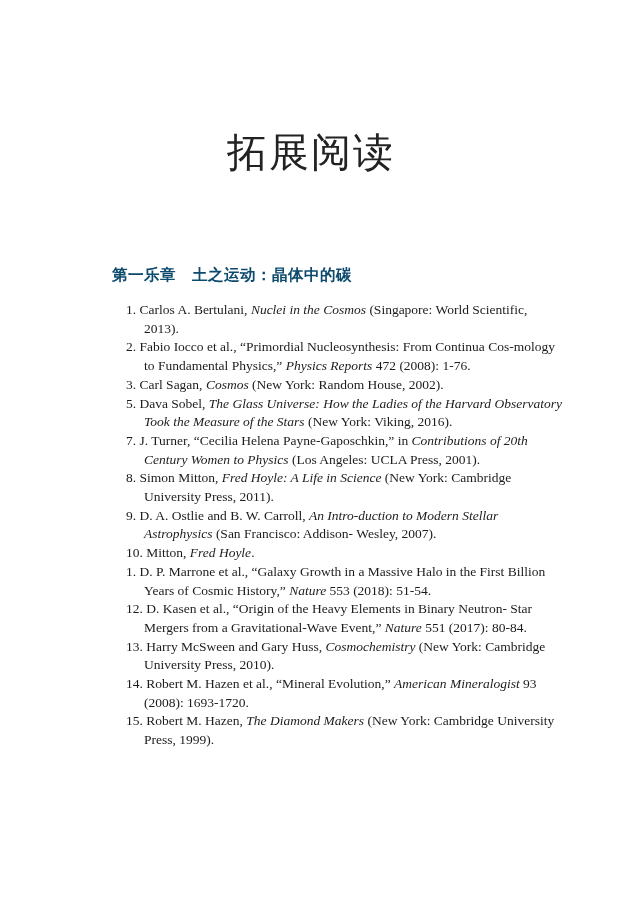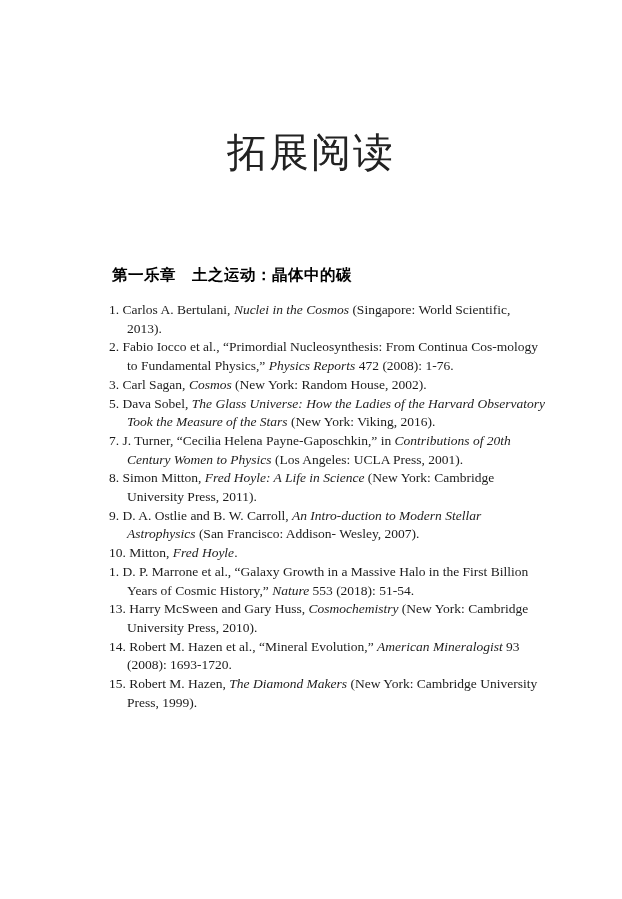--- a/index.html
+++ b/index.html
@@ -29,27 +29,27 @@
     letter-spacing: 2px;
     color: #222222;
   }
   .section-heading {
     position: absolute;
     top: 256px;
     left: 112px;
     font-family: Liberation Mono, monospace;
     font-size: 15.5px;
     font-weight: 700;
-    color: #000000;
+    color: #0c4a6e;
     letter-spacing: 0.5px;
   }
   .ref-list {
     position: absolute;
     top: 292px;
-    left: 109px;
+    left: 126px;
     width: 438px;
     font-size: 13.5px;
     line-height: 18.7px;
     color: #1c1c1c;
   }
   .ref {
     padding-left: 18px;
     text-indent: -18px;
   }
   .ref .italic {
@@ -67,17 +67,18 @@
   <div class="ref-list">
       <div class="ref"><span>1. </span><span>Carlos A. Bertulani, </span><span class="italic">Nuclei in the Cosmos</span><span> (Singapore: World Scientific, 2013).</span></div>
       <div class="ref"><span>2. </span><span>Fabio Iocco et al., “Primordial Nucleosynthesis: From Continua Cos-mology to Fundamental Physics,” </span><span class="italic">Physics Reports</span><span> 472 (2008): 1-76.</span></div>
       <div class="ref"><span>3. </span><span>Carl Sagan, </span><span class="italic">Cosmos</span><span> (New York: Random House, 2002).</span></div>
       <div class="ref"><span>5. </span><span>Dava Sobel, </span><span class="italic">The Glass Universe: How the Ladies of the Harvard Observatory Took the Measure of the Stars</span><span> (New York: Viking, 2016).</span></div>
       <div class="ref"><span>7. </span><span>J. Turner, “Cecilia Helena Payne-Gaposchkin,” in </span><span class="italic">Contributions of 20th Century Women to Physics</span><span> (Los Angeles: UCLA Press, 2001).</span></div>
       <div class="ref"><span>8. </span><span>Simon Mitton, </span><span class="italic">Fred Hoyle: A Life in Science</span><span> (New York: Cambridge University Press, 2011).</span></div>
       <div class="ref"><span>9. </span><span>D. A. Ostlie and B. W. Carroll, </span><span class="italic">An Intro-duction to Modern Stellar Astrophysics</span><span> (San Francisco: Addison- Wesley, 2007).</span></div>
       <div class="ref"><span>10. </span><span>Mitton, </span><span class="italic">Fred Hoyle</span><span>.</span></div>
       <div class="ref"><span>1. </span><span>D. P. Marrone et al., “Galaxy Growth in a Massive Halo in the First Billion Years of Cosmic History,” </span><span class="italic">Nature</span><span> 553 (2018): 51-54.</span></div>
+      <div class="ref"><span>12. </span><span>D. Kasen et al., “Origin of the Heavy Elements in Binary Neutron- Star Mergers from a Gravitational-Wave Event,” </span><span class="italic">Nature</span><span> 551 (2017): 80-84.</span></div>
       <div class="ref"><span>13. </span><span>Harry McSween and Gary Huss, </span><span class="italic">Cosmochemistry</span><span> (New York: Cambridge University Press, 2010).</span></div>
       <div class="ref"><span>14. </span><span>Robert M. Hazen et al., “Mineral Evolution,” </span><span class="italic">American Mineralogist</span><span> 93 (2008): 1693-1720.</span></div>
       <div class="ref"><span>15. </span><span>Robert M. Hazen, </span><span class="italic">The Diamond Makers</span><span> (New York: Cambridge University Press, 1999).</span></div>
     </div>
 </div>
 
 </body></html>

